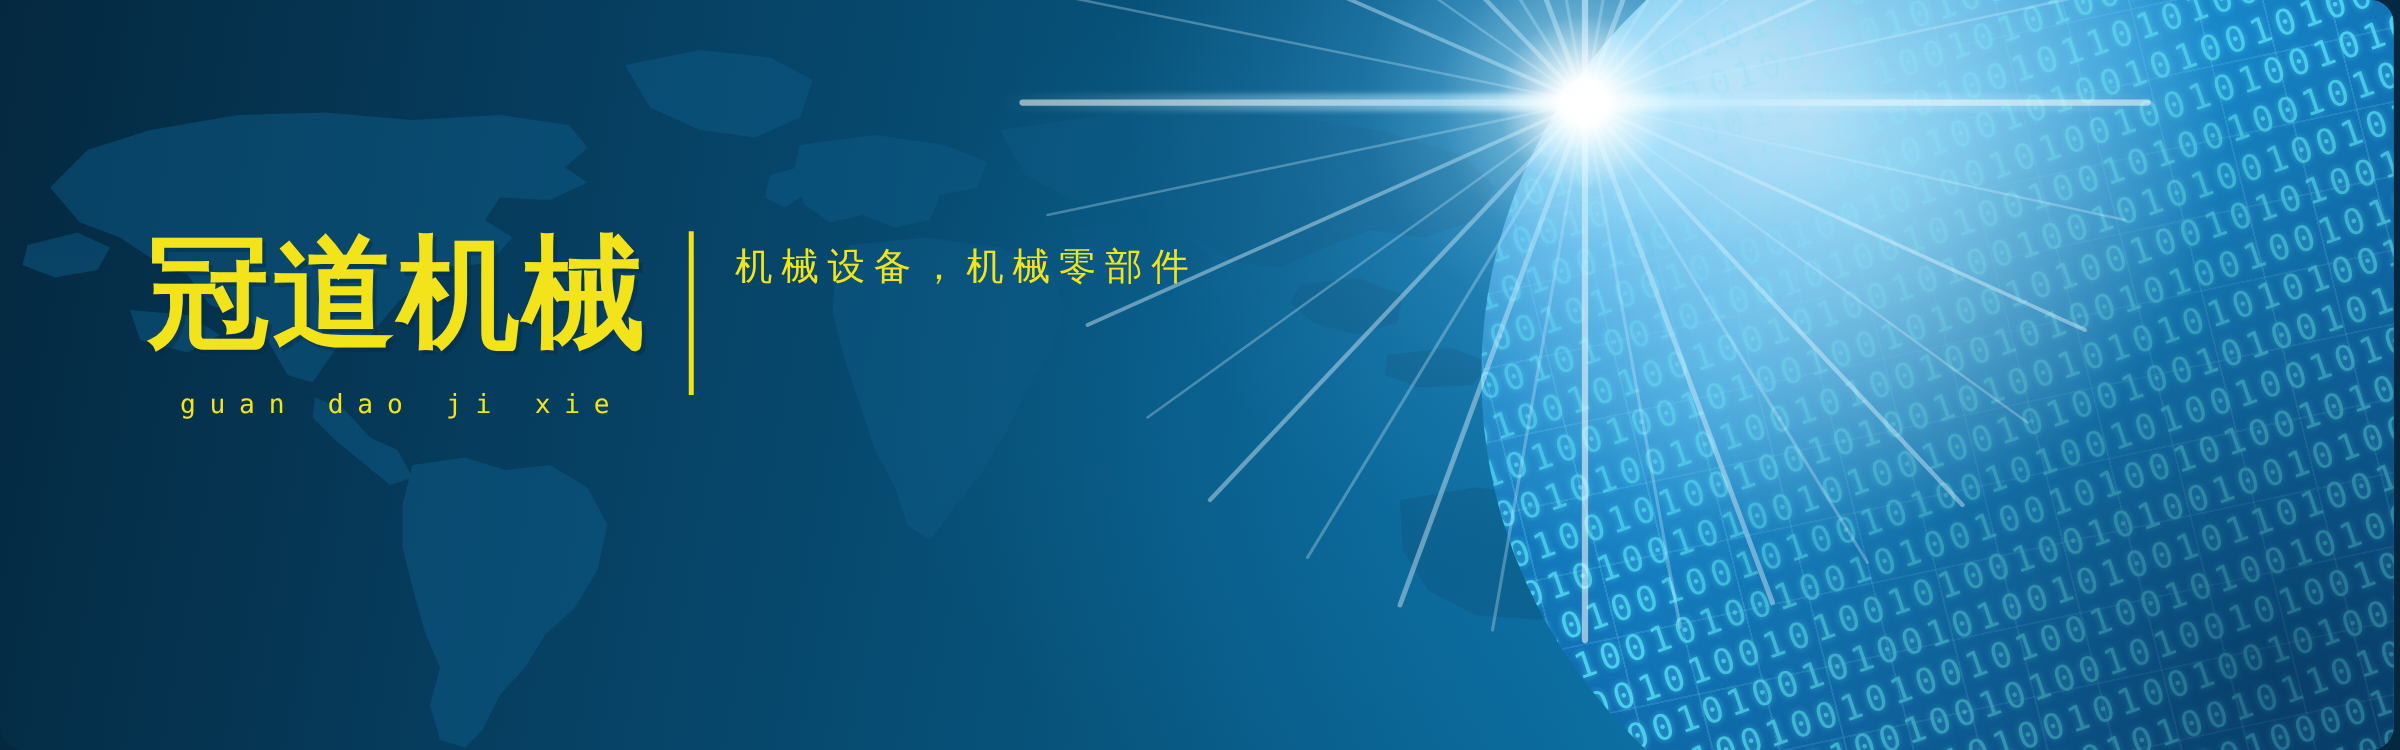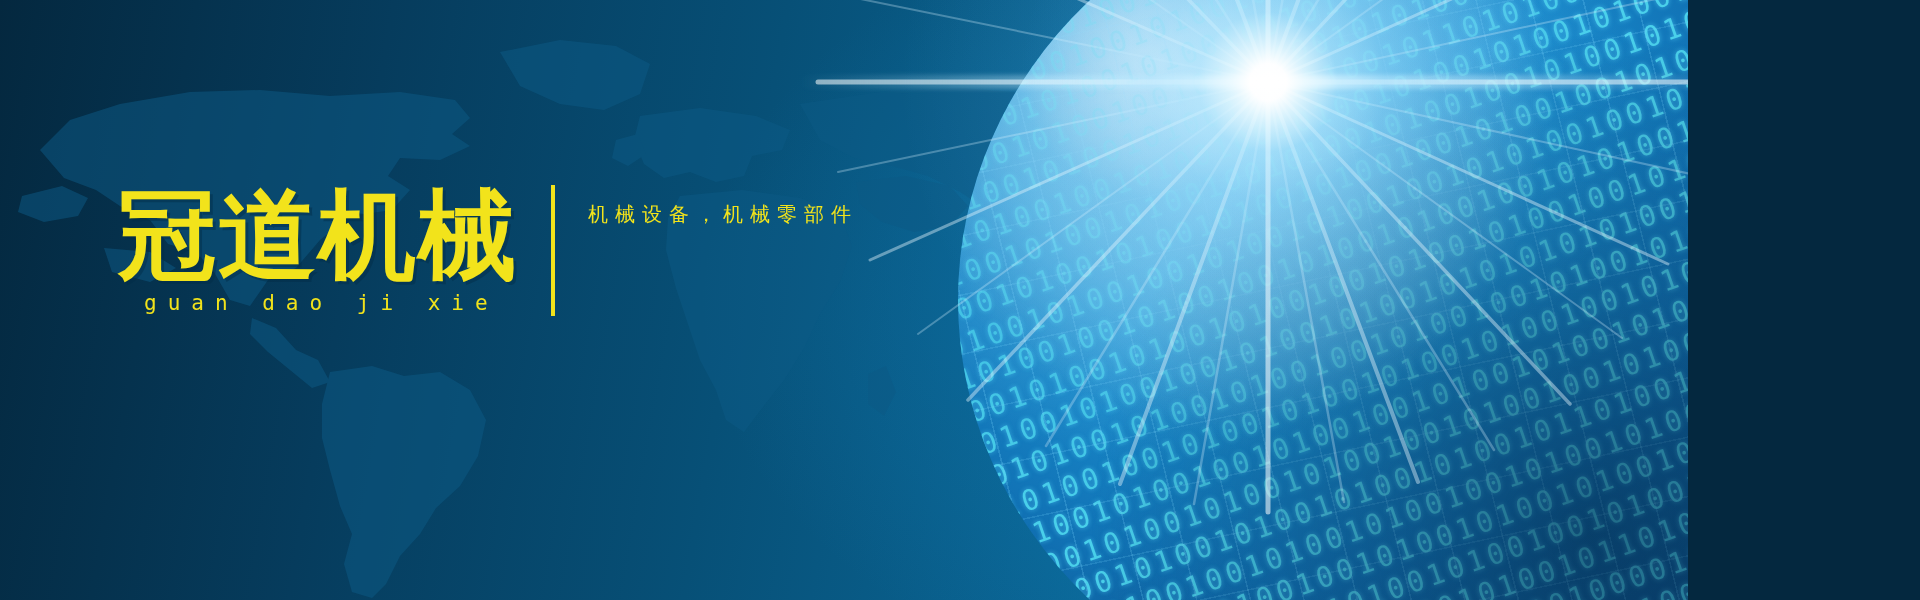--- a/index.html
+++ b/index.html
@@ -1,31 +1,32 @@
 <!DOCTYPE html>
 <html><head>
 <meta charset="utf-8">
 <style>
   * { margin:0; padding:0; box-sizing:border-box; }
   html,body { background:#04283f; }
 
   .banner{
     position:relative;
-    width:1688px; height:600px;
+    width:1915px; height:600px;
     overflow:hidden;
     font-family:"DejaVu Sans", sans-serif;
     background:
       radial-gradient(ellipse 900px 600px at 1330px 300px, rgba(18,130,190,0.55) 0%, rgba(18,130,190,0) 70%),
       linear-gradient(100deg,
         #04283f 0%,
         #063c5d 22%,
         #075077 44%,
         #0a6493 64%,
         #0d79ad 82%,
         #1187bd 100%);
+    border-radius: 19px;
   }
 
   
   .worldmap{
     position:absolute; left:0; top:0; width:1340px; height:600px;
     opacity:.55;
   }
   .worldmap svg{ width:100%; height:100%; display:block; }
 
   
@@ -123,42 +124,42 @@
     color:#f2e31b;
     font-family:"DejaVu Sans", sans-serif;
     font-weight:bold;
     font-size:98px;
     line-height:104px;
     letter-spacing:2px;
     white-space:nowrap;
     text-shadow:3px 3px 0 rgba(3,45,72,.45);
   }
   .logo-pinyin{
-    margin-top:4px;
+    margin-top:24px;
     color:#f2e31b;
     font-family:"DejaVu Sans Mono", monospace;
     font-size:21px;
     line-height:24px;
     letter-spacing:11px;
     white-space:nowrap;
     padding-left:26px;
   }
 
   .divider{
     position:absolute; left:551px; top:185px;
     width:4px; height:131px;
     background:#f2e31b;
   }
 
   .taglines{
     position:absolute; left:588px; top:196px;
   }
   .tagline{
     color:#f2e31b;
-    font-size:20px;
+    font-size:30px;
     line-height:36px;
     letter-spacing:7px;
     white-space:nowrap;
     margin-bottom:26px;
     text-align:right;
   }
   .tagline:last-child{ margin-bottom:0; }
 </style>
 </head>
 <body>

